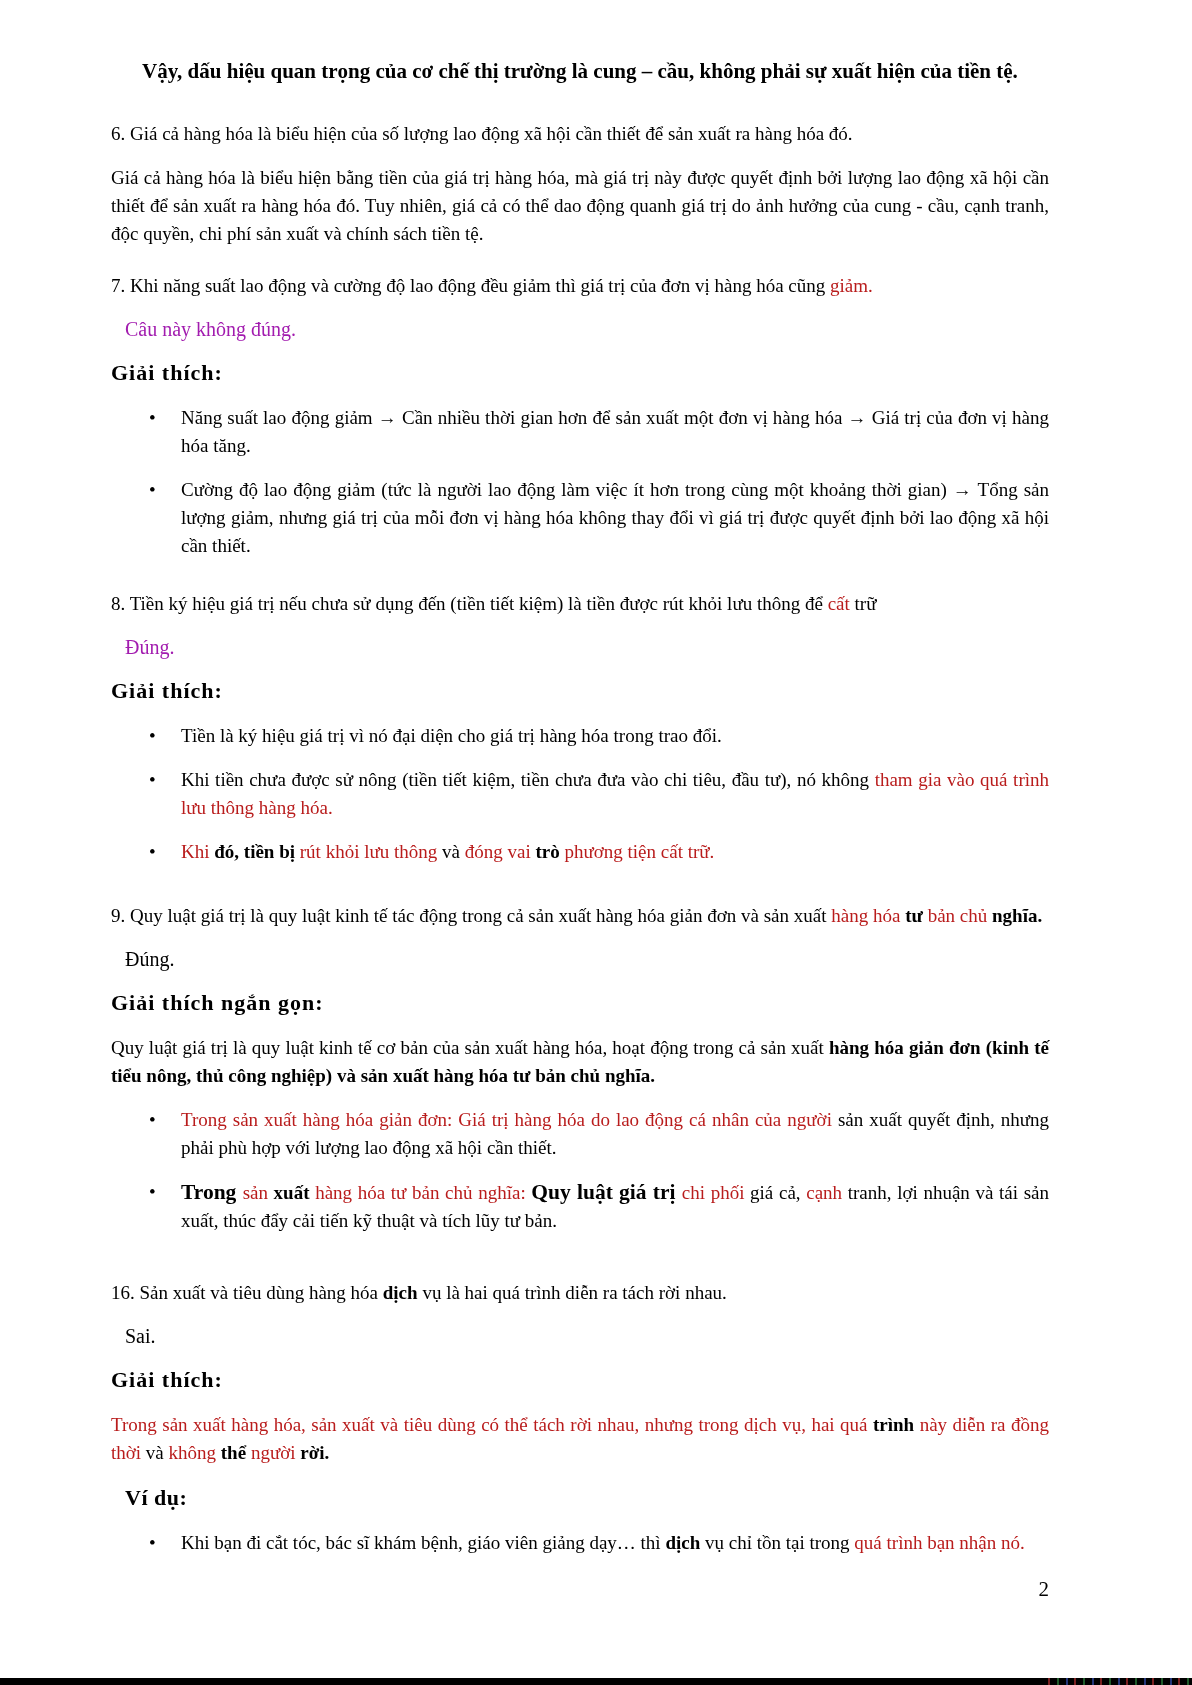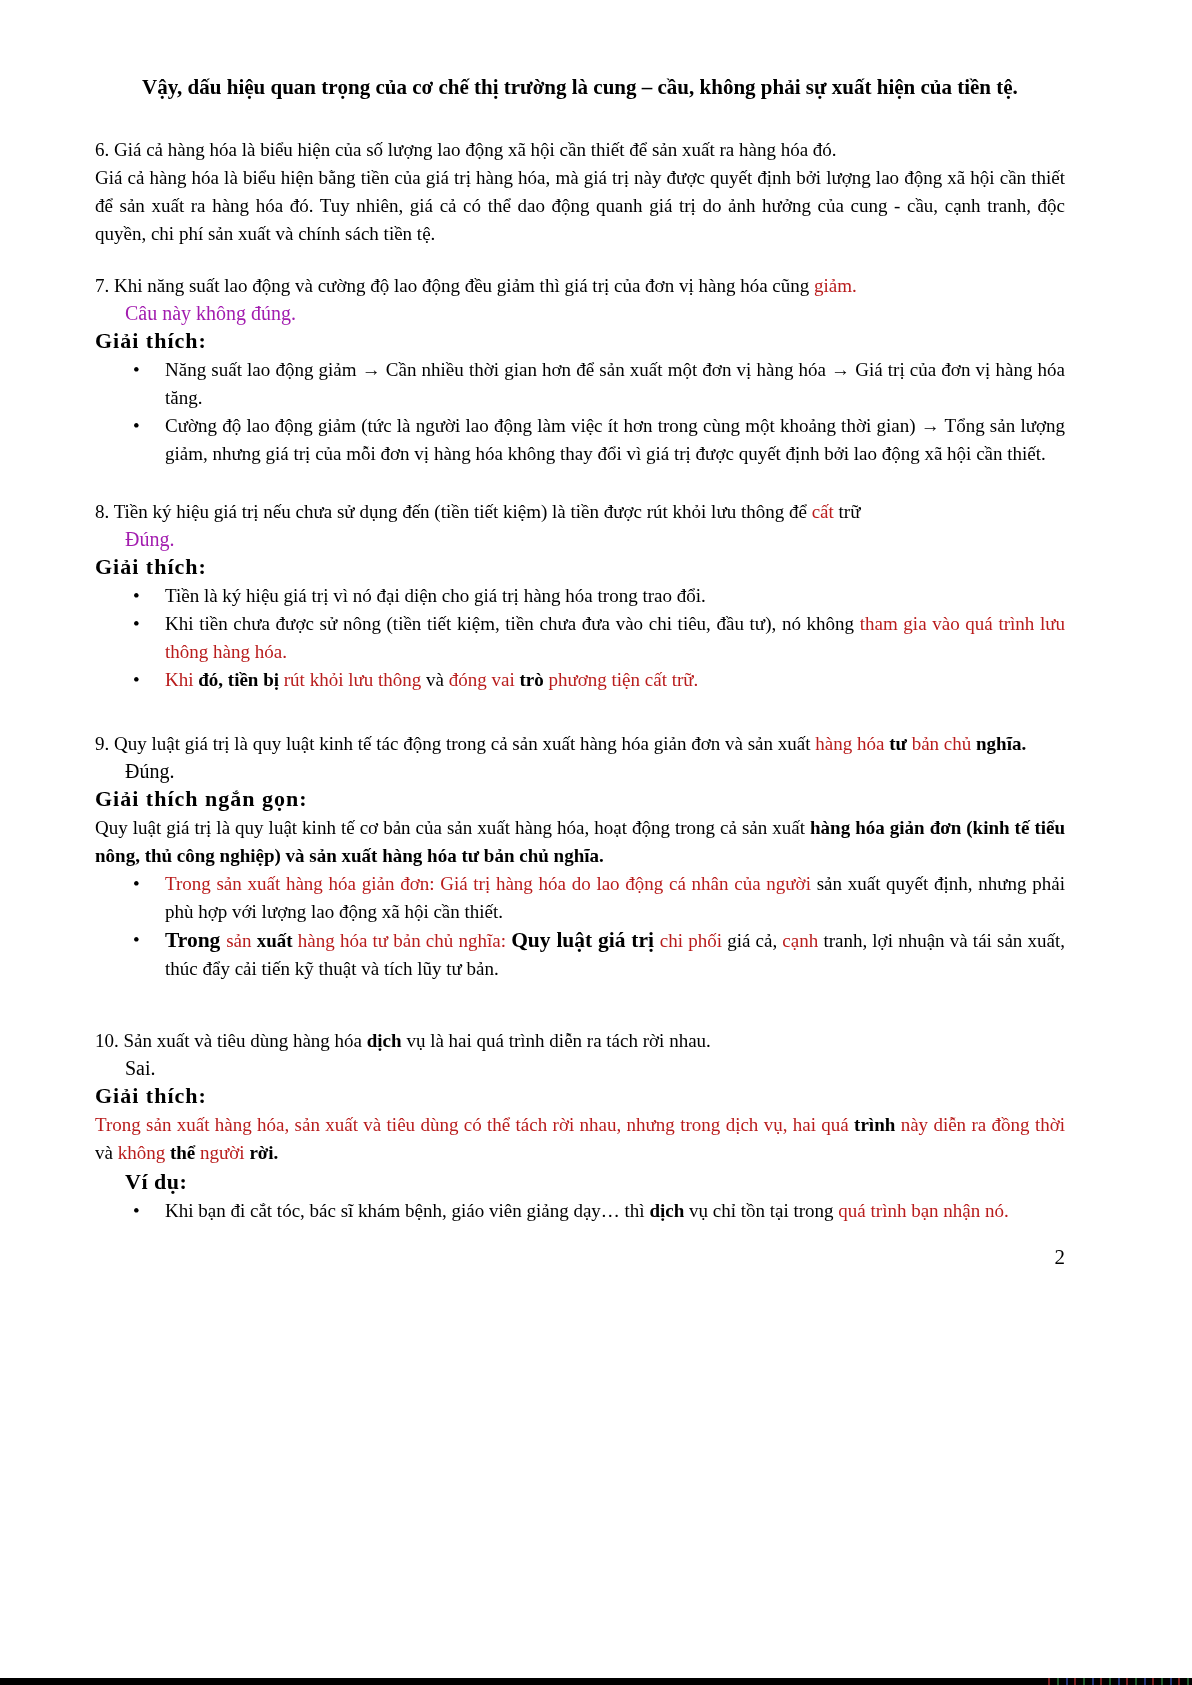--- a/index.html
+++ b/index.html
@@ -8,35 +8,35 @@
     background: #ffffff;
     position: relative;
     overflow: hidden;
     font-family: "Liberation Serif", "DejaVu Serif", serif;
     color: #000000;
   }
   .content {
     position: absolute;
     left: 95px; top: 0;
     width: 970px;
-    padding-top: 72px;
+    padding-top: 56px;
   }
   .title {
     text-align: center;
     font-weight: bold;
     font-size: 21px;
     line-height: 30px;
     margin: 0 0 34px 0;
   }
   .qsec { margin-top: 24px; }
   .sec-q6 { margin-top: 0; }
   .sec-q8 { margin-top: 30px; }
   .sec-q9 { margin-top: 36px; }
   .sec-q10 { margin-top: 44px; }
-  p { margin: 0; font-size: 19px; line-height: 28px; }
+  p { margin: 16px; font-size: 19px; line-height: 28px; }
   .stmt { }
   .para { text-align: justify; }
   .ans {
     margin-left: 30px;
     font-size: 20px;
     line-height: 26px;
   }
   .ans-faded { color: #a21caf; }
   .ans-bold { font-weight: normal; }
   .label {
@@ -113,21 +113,21 @@
   <section class="qsec sec-q9">
     <p class="stmt"><span>9. Quy luật giá trị là quy luật kinh tế tác động trong cả sản xuất hàng hóa giản đơn và sản xuất </span><span class="faded">hàng hóa </span><span class="bold">tư </span><span class="faded">bản chủ </span><span class="bold">nghĩa.</span></p>
     <p class="ans">Đúng.</p>
     <p class="label">Giải thích ngắn gọn:</p>
     <p class="para"><span>Quy luật giá trị là quy luật kinh tế cơ bản của sản xuất hàng hóa, hoạt động trong cả sản xuất </span><span class="bold">hàng hóa giản đơn (kinh tế tiểu nông, thủ công nghiệp) và sản xuất hàng hóa tư bản chủ nghĩa.</span></p>
     <p class="bullet"><span class="faded">Trong sản xuất hàng hóa giản đơn: Giá trị hàng hóa do lao động cá nhân của người </span><span>sản xuất quyết định, nhưng phải phù hợp với lượng lao động xã hội cần thiết.</span></p>
     <p class="bullet"><span class="bold big">Trong </span><span class="faded">sản </span><span class="bold">xuất </span><span class="faded">hàng hóa tư bản chủ nghĩa: </span><span class="bold big">Quy luật giá trị </span><span class="faded">chi phối </span><span>giá cả, </span><span class="faded">cạnh </span><span>tranh, lợi nhuận và tái sản xuất, thúc đẩy cải tiến kỹ thuật và tích lũy tư bản.</span></p>
   </section>
 
   <section class="qsec sec-q10">
-    <p class="stmt"><span>10.   Sản xuất và tiêu dùng hàng hóa </span><span class="bold">dịch</span><span> vụ là hai quá trình diễn ra tách rời nhau.</span></p>
+    <p class="stmt"><span>16.   Sản xuất và tiêu dùng hàng hóa </span><span class="bold">dịch</span><span> vụ là hai quá trình diễn ra tách rời nhau.</span></p>
     <p class="ans ans-bold">Sai.</p>
     <p class="label">Giải thích:</p>
     <p class="para"><span class="faded">Trong sản xuất hàng hóa, sản xuất và tiêu dùng có thể tách rời nhau, nhưng trong dịch vụ, hai quá </span><span class="bold">trình </span><span class="faded">này diễn ra đồng thời </span><span>và </span><span class="faded">không </span><span class="bold">thể </span><span class="faded">người </span><span class="bold">rời.</span></p>
     <p class="label label-indent">Ví dụ:</p>
     <p class="bullet"><span>Khi bạn đi cắt tóc, bác sĩ khám bệnh, giáo viên giảng dạy… thì </span><span class="bold">dịch</span><span> vụ chỉ tồn tại trong </span><span class="faded">quá trình bạn nhận nó.</span></p>
   </section>
 
   <p class="page-num">2</p>
 
 </div>

